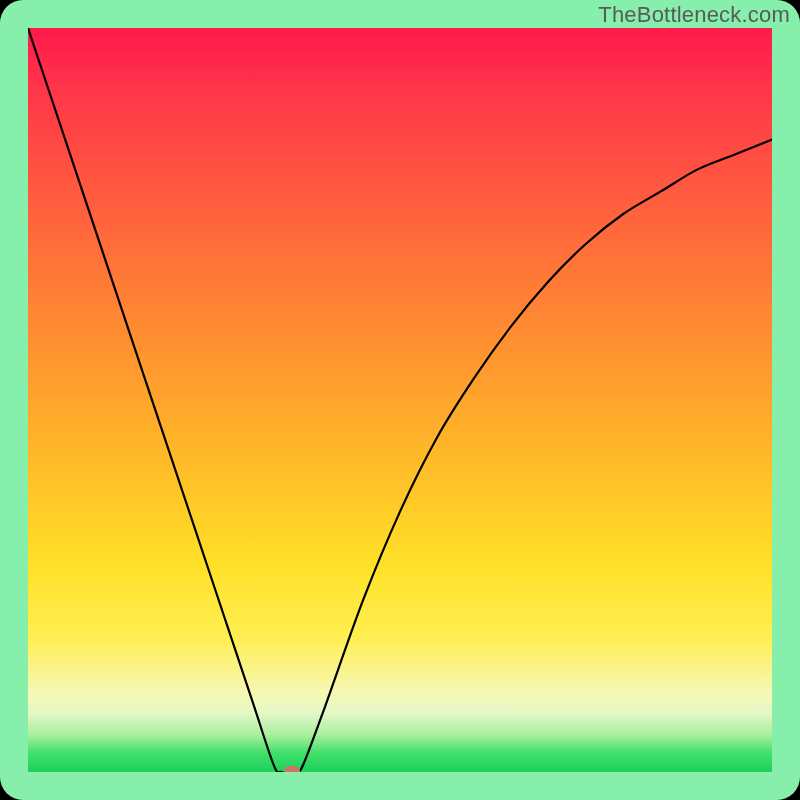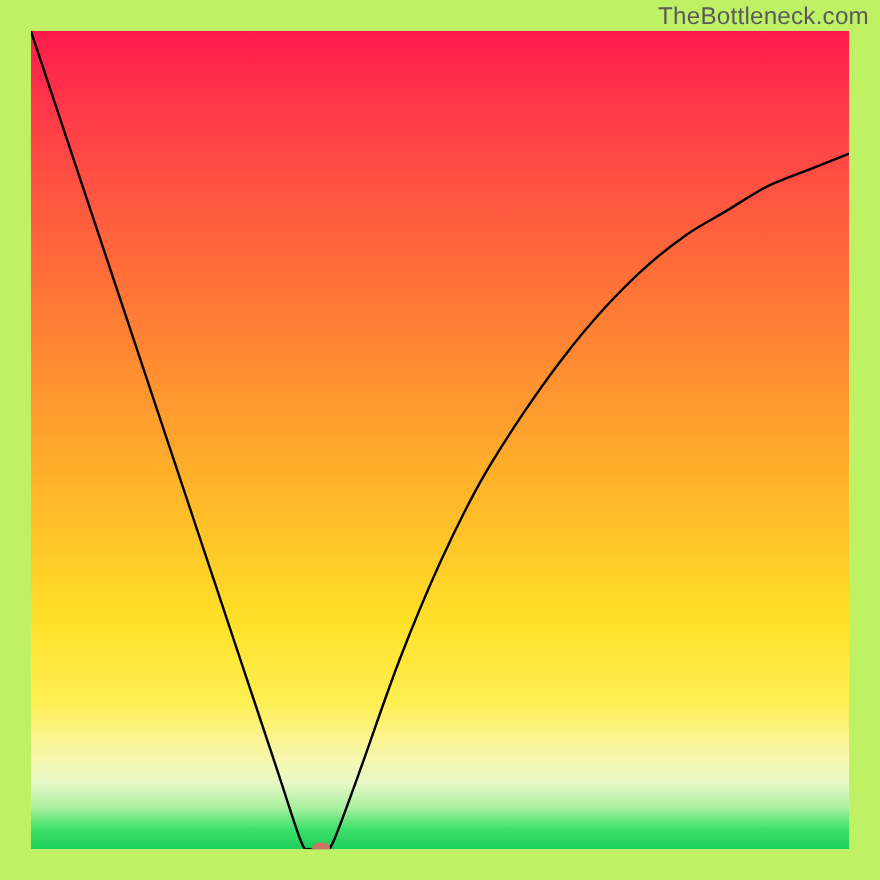--- a/index.html
+++ b/index.html
@@ -8,21 +8,22 @@
     width: 800px;
     height: 800px;
     overflow: hidden;
     background: #000;
     font-family: Arial, Helvetica, sans-serif;
   }
   .frame {
     position: relative;
     width: 800px;
     height: 800px;
-    background: #bef264;
+    background: #86efac;
+    border-radius: 23px;
   }
   .watermark {
     position: absolute;
     top: 2px;
     right: 10px;
     color: #5a5a5a;
     font-size: 22px;
     font-weight: 400;
     letter-spacing: 0.2px;
     z-index: 10;

